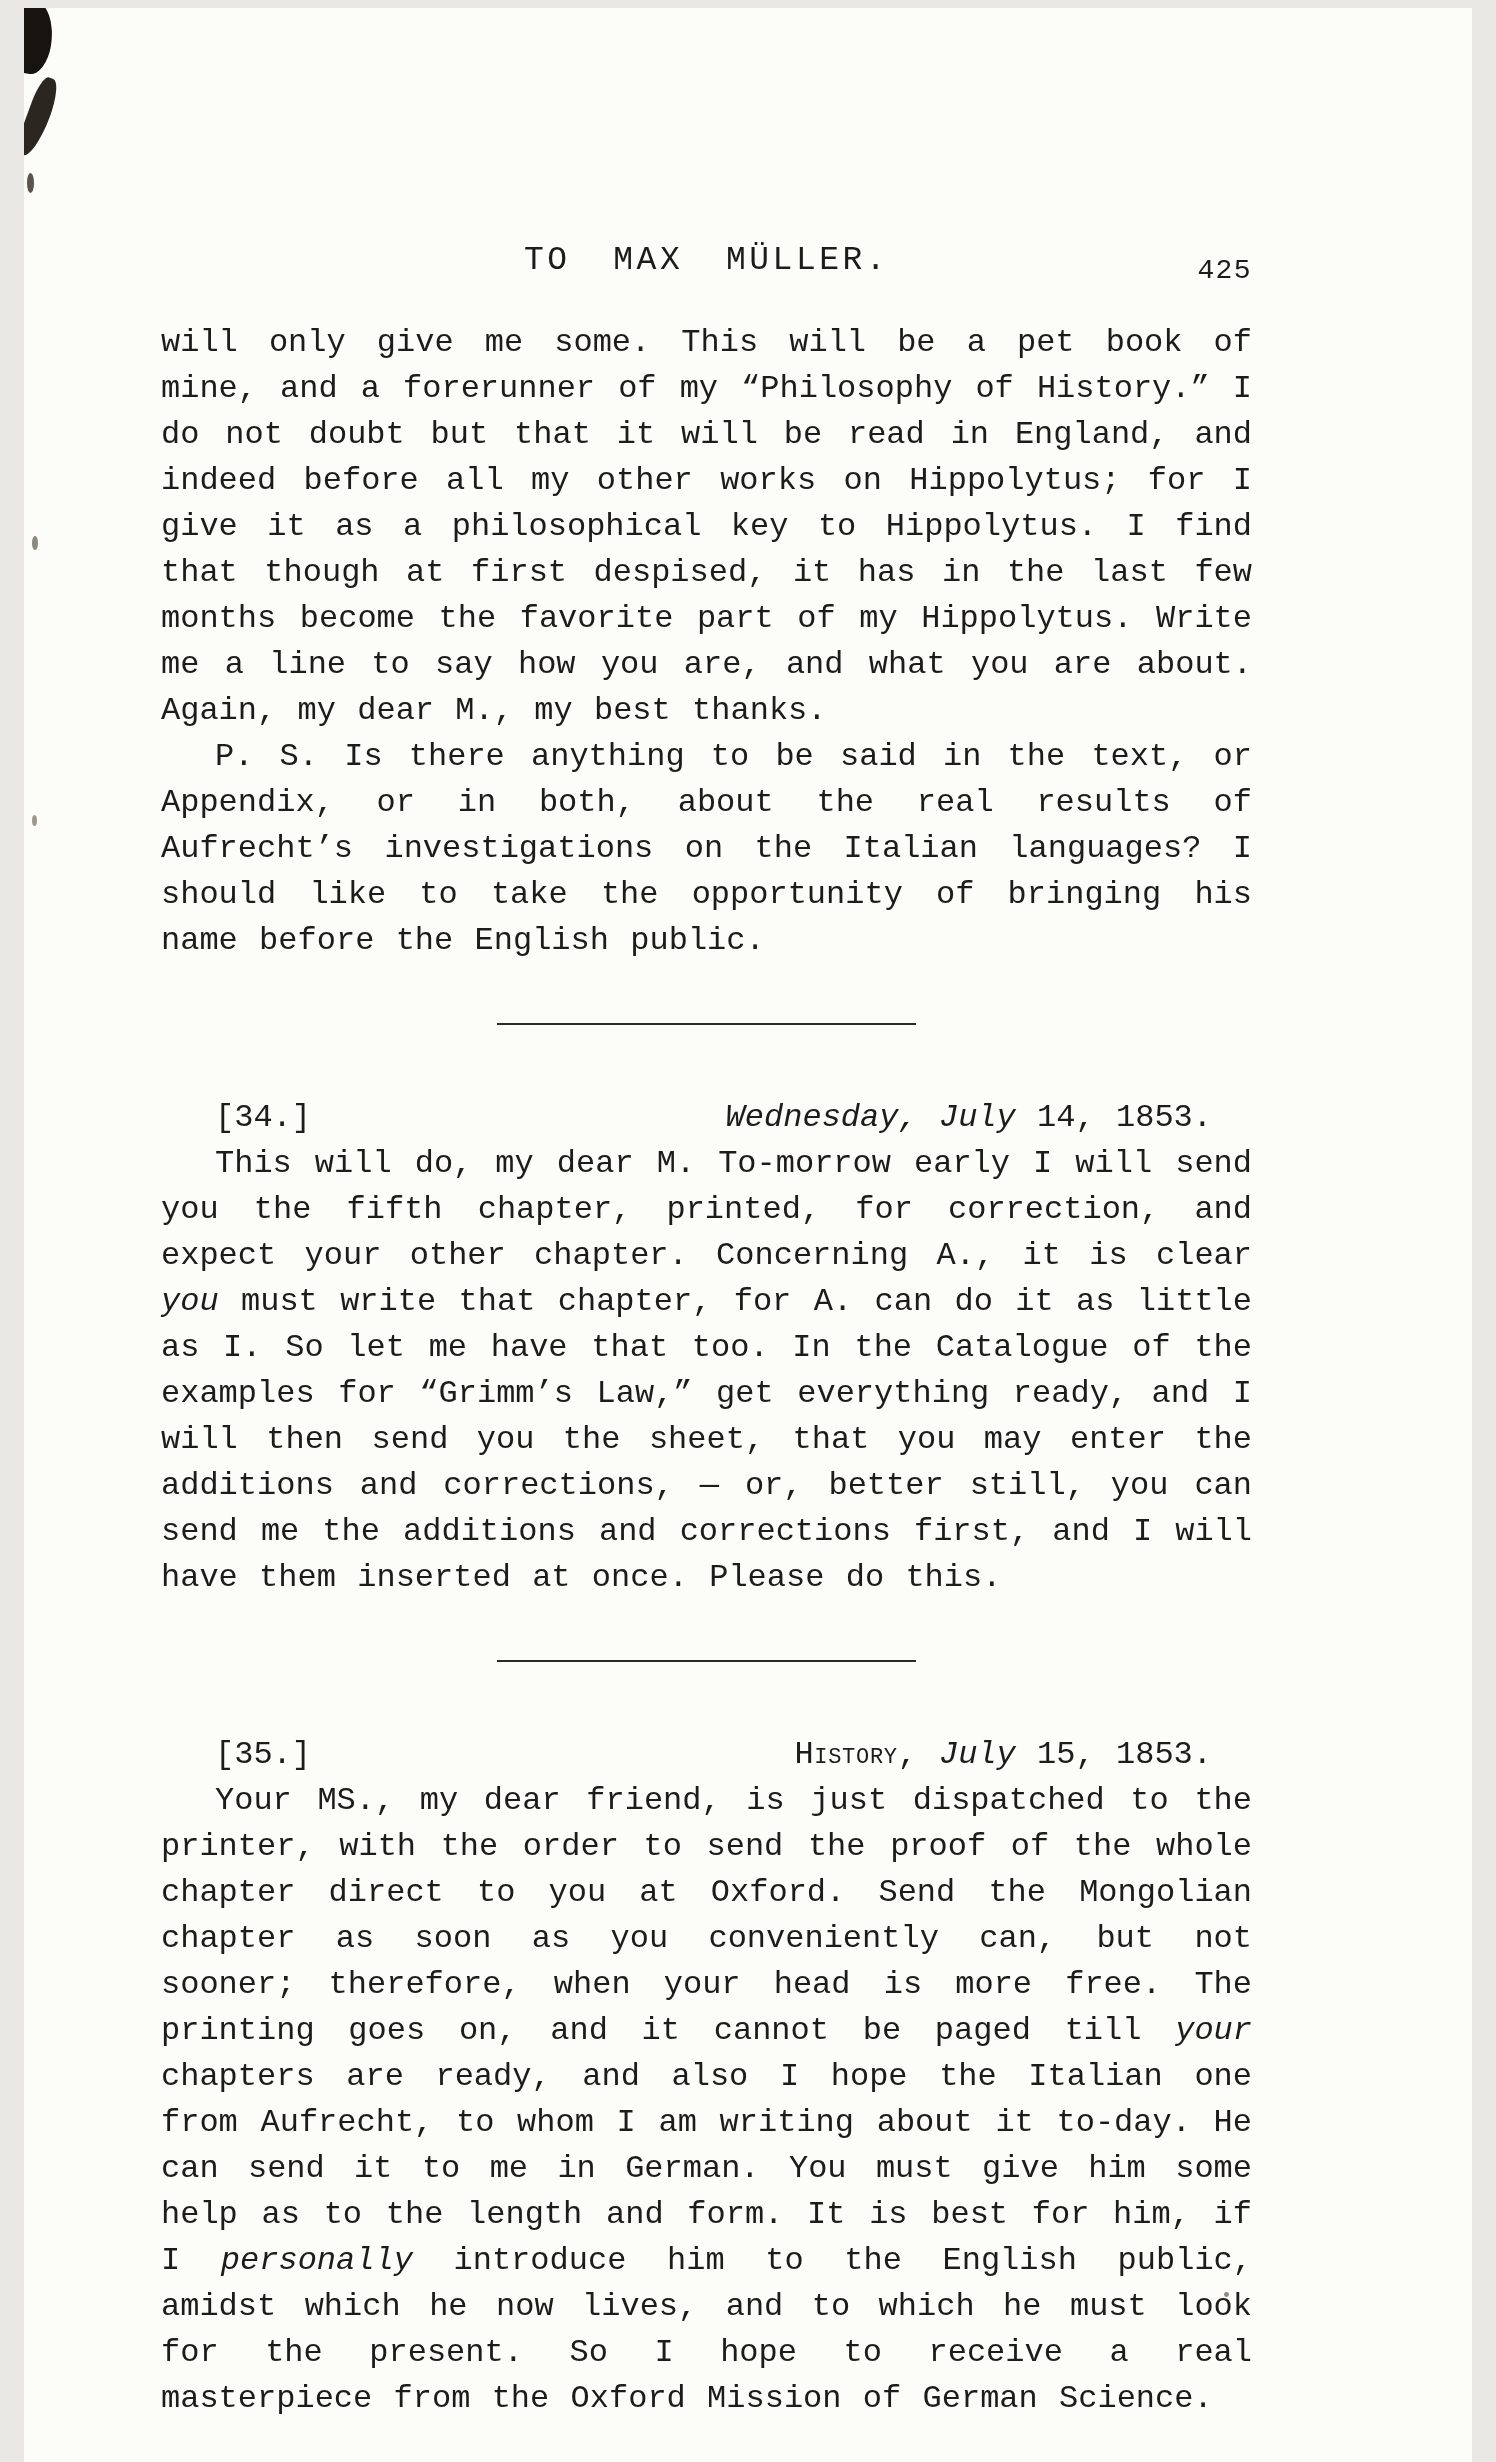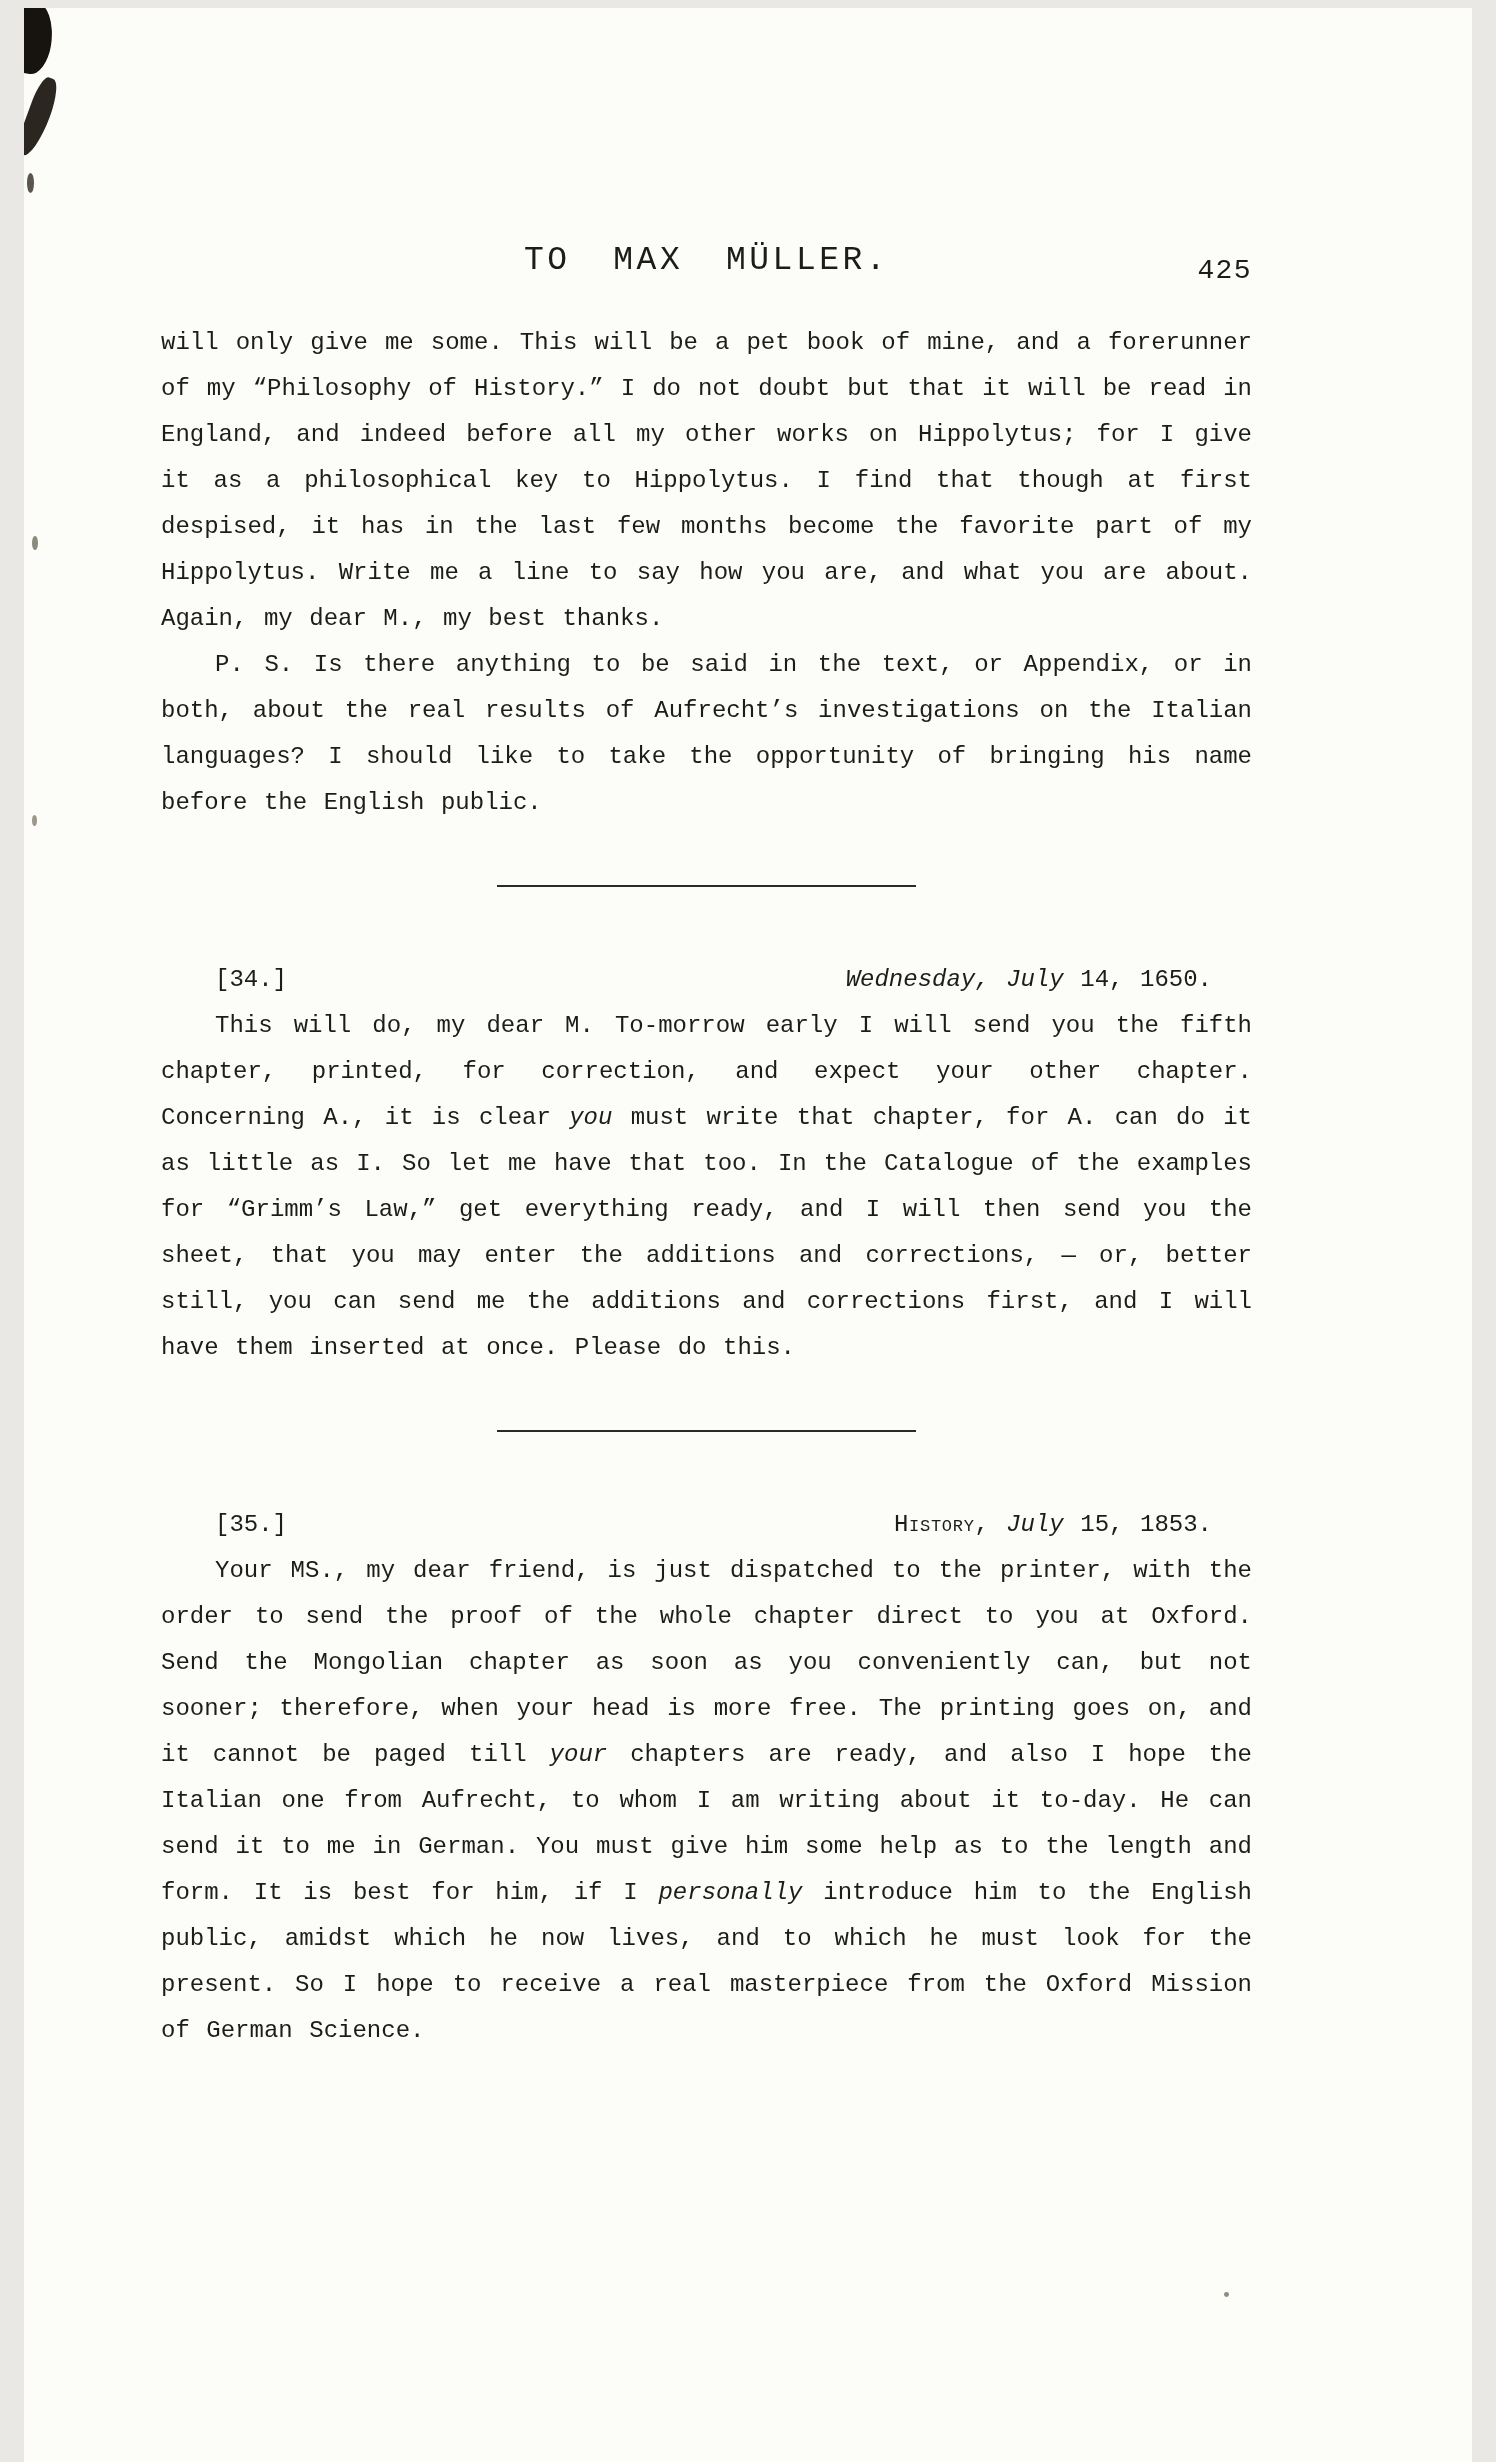--- a/index.html
+++ b/index.html
@@ -39,21 +39,21 @@
   .page-number {
     position: absolute;
     right: 0;
     bottom: -5.6px;
     font-size: 28px;
     letter-spacing: 1.4px;
   }
 
   
   .text-block {
-    font-size: 24px;
+    font-size: 32px;
     line-height: 46px;
     text-align: justify;
     word-spacing: 2.1px;
   }
   p.para { margin: 0; }
   p.indent { text-indent: 54px; }
 
   .rule {
     width: 419px;
     height: 2.1px;
@@ -130,21 +130,21 @@
     <span class="head-title">TO MAX MÜLLER.</span>
     <span class="page-number">425</span>
   </header>
 
   <main class="text-block">
       <p class="para"><span>will only give me some. This will be a pet book of mine, and a forerunner of my “Philosophy of History.” I do not doubt but that it will be read in England, and indeed before all my other works on Hippolytus; for I give it as a philosophical key to Hippolytus. I find that though at first despised, it has in the last few months become the favorite part of my Hippolytus. Write me a line to say how you are, and what you are about. Again, my dear M., my best thanks.</span></p>
       <p class="para indent"><span>P. S. Is there anything to be said in the text, or Appendix, or in both, about the real results of Aufrecht’s investigations on the Italian languages? I should like to take the opportunity of bringing his name before the English public.</span></p>
       <div class="rule"></div>
       <div class="letter-head">
         <span class="letter-label">[34.]</span>
-        <span class="letter-dateline"><span class="it">Wednesday, July</span><span> 14, 1650.</span></span>
+        <span class="letter-dateline"><span class="it">Wednesday, July</span><span> 14, 1853.</span></span>
       </div>
       <p class="para indent"><span>This will do, my dear M. To-morrow early I will send you the fifth chapter, printed, for correction, and expect your other chapter. Concerning A., it is clear </span><span class="it">you</span><span> must write that chapter, for A. can do it as little as I. So let me have that too. In the Catalogue of the examples for “Grimm’s Law,” get everything ready, and I will then send you the sheet, that you may enter the additions and corrections, — or, better still, you can send me the additions and corrections first, and I will have them inserted at once. Please do this.</span></p>
       <div class="rule"></div>
       <div class="letter-head">
         <span class="letter-label">[35.]</span>
         <span class="letter-dateline"><span class="sc">History,</span><span> </span><span class="it">July</span><span> 15, 1853.</span></span>
       </div>
       <p class="para indent"><span>Your MS., my dear friend, is just dispatched to the printer, with the order to send the proof of the whole chapter direct to you at Oxford. Send the Mongolian chapter as soon as you conveniently can, but not sooner; therefore, when your head is more free. The printing goes on, and it cannot be paged till </span><span class="it">your</span><span> chapters are ready, and also I hope the Italian one from Aufrecht, to whom I am writing about it to-day. He can send it to me in German. You must give him some help as to the length and form. It is best for him, if I </span><span class="it">personally</span><span> introduce him to the English public, amidst which he now lives, and to which he must look for the present. So I hope to receive a real masterpiece from the Oxford Mission of German Science.</span></p>
     </main>
 

